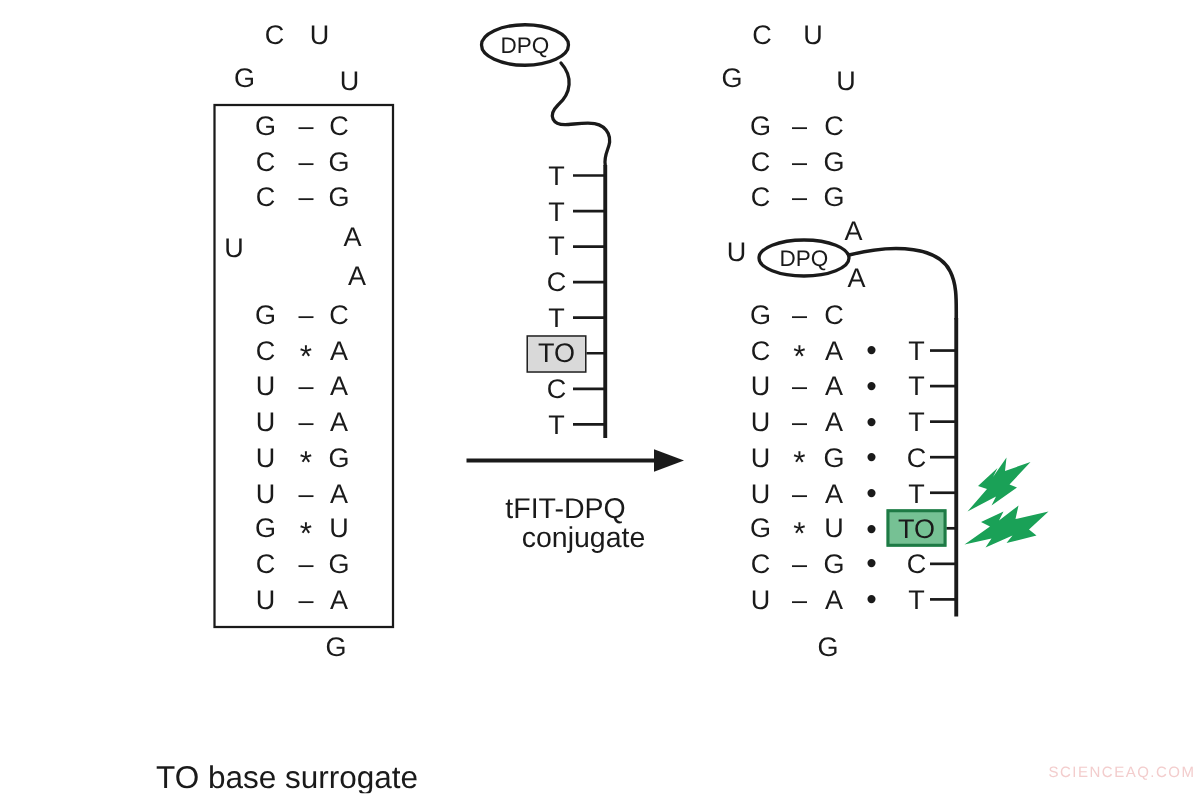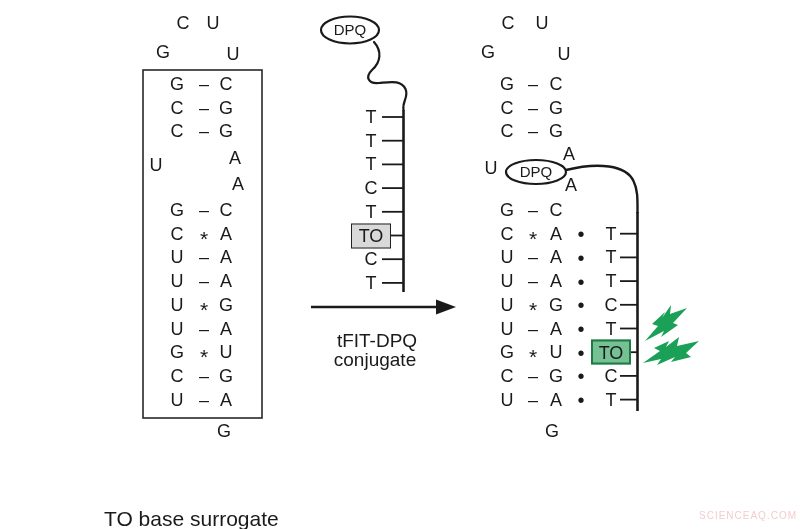--- a/index.html
+++ b/index.html
@@ -75,21 +75,21 @@
         <line x1="620" x2="637.5" y1="352.2" y2="352.2"></line>
         <line x1="620" x2="637.5" y1="375.9" y2="375.9"></line>
         <line x1="620" x2="637.5" y1="399.6" y2="399.6"></line>
       </g>
 
     <polygon class="bolt" points="645,341 658,326 652,324 665,312 662,318 671,305 670,314 687,308 673,323 678,325 661,337 664,331"></polygon>
     <polygon class="bolt" points="643,363 660,351 654,348 669,341 666,347 679,337 677,346 699,341 686,353 691,357 671,362 675,357 657,365 661,359"></polygon>
   </svg>
 
   <div class="arrow-label" style="left:377px;top:340px">tFIT-DPQ</div>
-  <div class="arrow-label" style="left:375px;top:359px">conjugate</div>
+  <div class="arrow-label" style="left:389px;top:359px">conjugate</div>
 
   <div id="legend">TO base surrogate</div>
   <div id="watermark">SCIENCEAQ.COM</div>
 <span class="gl" style="left: 183px; top: 23px;">C</span>
     <span class="gl" style="left: 213px; top: 23px;">U</span>
     <span class="gl" style="left: 163px; top: 52px;">G</span>
     <span class="gl" style="left: 233px; top: 54px;">U</span>
     <span class="gl" style="left: 177px; top: 84px;">G</span>
     <span class="gl" style="left: 204px; top: 84px; font-size: 18px;">–</span>
     <span class="gl" style="left: 226px; top: 84px;">C</span>

